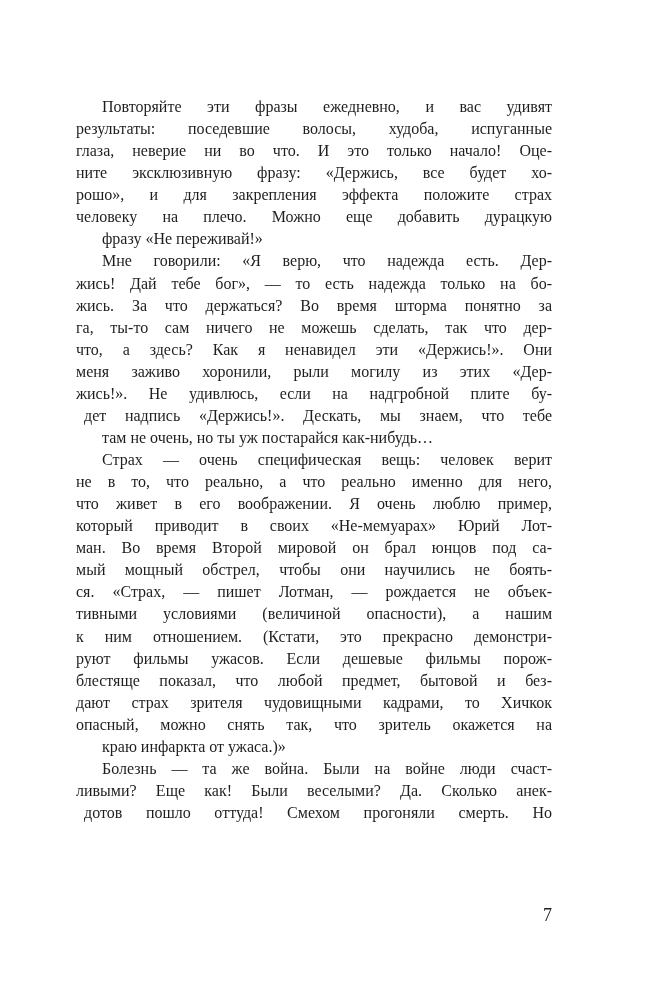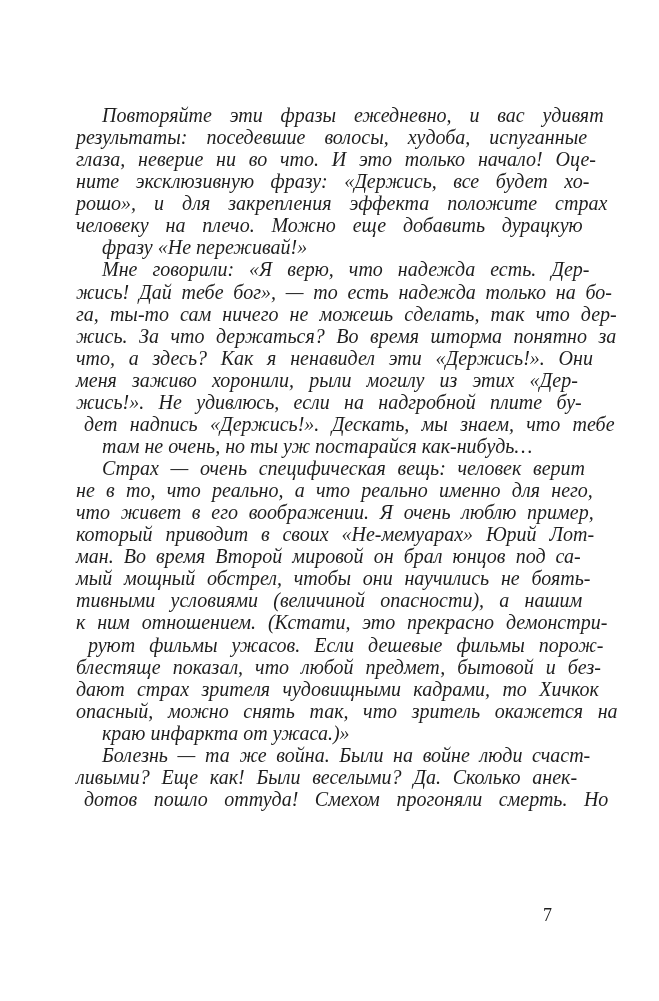--- a/index.html
+++ b/index.html
@@ -6,25 +6,24 @@
     body {
       width: 659px; height: 1001px;
       background: #ffffff;
       position: relative; overflow: hidden;
       font-family: "Liberation Serif", "DejaVu Serif", serif;
       color: #1e1e1e;
     }
     .page-text {
       position: absolute;
       left: 76px;
-      top: 104px;
+      top: 96px;
       width: 476px;
-      font-size: 20px;
+      font-size: 16px;
       line-height: 22.06px;
-      font-style: italic;
     }
     .para {
       margin: 0;
       text-indent: 26px;
       text-align: justify;
       text-align-last: justify;
     }
     .para .line {
       display: block;
       text-align: justify;
@@ -52,38 +51,39 @@
     <span class="line" style="display: block; text-indent: 0px; margin-left: 0px; word-spacing: 14px;">результаты: поседевшие волосы, худоба, испуганные</span>
     <span class="line" style="display: block; text-indent: 0px; margin-left: 0px; word-spacing: 7.77778px;">глаза, неверие ни во что. И это только начало! Оце-</span>
     <span class="line" style="display: block; text-indent: 0px; margin-left: 0px; word-spacing: 11.5px;">ните эксклюзивную фразу: «Держись, все будет хо-</span>
     <span class="line" style="display: block; text-indent: 0px; margin-left: 0px; word-spacing: 13px;">рошо», и для закрепления эффекта положите страх</span>
     <span class="line" style="display: block; text-indent: 0px; margin-left: 0px; word-spacing: 11.8333px;">человеку на плечо. Можно еще добавить дурацкую</span>
     <span class="line last">фразу «Не переживай!»</span>
   </div>
   <div class="para">
     <span class="line first" style="display: block; text-indent: 0px; margin-left: 26px; word-spacing: 10px;">Мне говорили: «Я верю, что надежда есть. Дер-</span>
     <span class="line" style="display: block; text-indent: 0px; margin-left: 0px; word-spacing: 4.8px;">жись! Дай тебе бог», — то есть надежда только на бо-</span>
+    <span class="line" style="display: block; text-indent: 0px; margin-left: 0px; word-spacing: 6.5px;">жись. За что держаться? Во время шторма понятно за</span>
     <span class="line" style="display: block; text-indent: 0px; margin-left: 0px; word-spacing: 6.11111px;">га, ты-то сам ничего не можешь сделать, так что дер-</span>
-    <span class="line" style="display: block; text-indent: 0px; margin-left: 0px; word-spacing: 6.5px;">жись. За что держаться? Во время шторма понятно за</span>
     <span class="line" style="display: block; text-indent: 0px; margin-left: 0px; word-spacing: 8.75px;">что, а здесь? Как я ненавидел эти «Держись!». Они</span>
     <span class="line" style="display: block; text-indent: 0px; margin-left: 0px; word-spacing: 10.1429px;">меня заживо хоронили, рыли могилу из этих «Дер-</span>
     <span class="line" style="display: block; text-indent: 0px; margin-left: 0px; word-spacing: 9.28571px;">жись!». Не удивлюсь, если на надгробной плите бу-</span>
     <span class="line" style="display: block; text-indent: 0px; margin-left: 8px; word-spacing: 7.28571px;">дет надпись «Держись!». Дескать, мы знаем, что тебе</span>
     <span class="line last">там не очень, но ты уж постарайся как-нибудь…</span>
   </div>
   <div class="para">
     <span class="line first" style="display: block; text-indent: 0px; margin-left: 26px; word-spacing: 6.66667px;">Страх — очень специфическая вещь: человек верит</span>
     <span class="line" style="display: block; text-indent: 0px; margin-left: 0px; word-spacing: 6.3px;">не в то, что реально, а что реально именно для него,</span>
     <span class="line" style="display: block; text-indent: 0px; margin-left: 0px; word-spacing: 5.75px;">что живет в его воображении. Я очень люблю пример,</span>
     <span class="line" style="display: block; text-indent: 0px; margin-left: 0px; word-spacing: 7.83333px;">который приводит в своих «Не-мемуарах» Юрий Лот-</span>
     <span class="line" style="display: block; text-indent: 0px; margin-left: 0px; word-spacing: 5.11111px;">ман. Во время Второй мировой он брал юнцов под са-</span>
     <span class="line" style="display: block; text-indent: 0px; margin-left: 0px; word-spacing: 6.71429px;">мый мощный обстрел, чтобы они научились не боять-</span>
+    <span class="line" style="display: block; text-indent: 0px; margin-left: 0px; word-spacing: 6.625px;">ся. «Страх, — пишет Лотман, — рождается не объек-</span>
     <span class="line" style="display: block; text-indent: 0px; margin-left: 0px; word-spacing: 10.2px;">тивными условиями (величиной опасности), а нашим</span>
     <span class="line" style="display: block; text-indent: 0px; margin-left: 0px; word-spacing: 6.83333px;">к ним отношением. (Кстати, это прекрасно демонстри-</span>
-    <span class="line" style="display: block; text-indent: 0px; margin-left: 12px; word-spacing: 9px;">руют фильмы ужасов. Если дешевые фильмы порож-</span>
+    <span class="line" style="display: block; text-indent: 0px; margin-left: 0px; word-spacing: 9px;">руют фильмы ужасов. Если дешевые фильмы порож-</span>
     <span class="line" style="display: block; text-indent: 0px; margin-left: 0px; word-spacing: 7px;">блестяще показал, что любой предмет, бытовой и без-</span>
     <span class="line" style="display: block; text-indent: 0px; margin-left: 0px; word-spacing: 7.33333px;">дают страх зрителя чудовищными кадрами, то Хичкок</span>
     <span class="line" style="display: block; text-indent: 0px; margin-left: 0px; word-spacing: 9.57143px;">опасный, можно снять так, что зритель окажется на</span>
     <span class="line last">краю инфаркта от ужаса.)»</span>
   </div>
   <div class="para">
     <span class="line first" style="display: block; text-indent: 0px; margin-left: 26px; word-spacing: 4.66667px;">Болезнь — та же война. Были на войне люди счаст-</span>
     <span class="line" style="display: block; text-indent: 0px; margin-left: 0px; word-spacing: 6.71429px;">ливыми? Еще как! Были веселыми? Да. Сколько анек-</span>
     <span class="line" style="display: block; text-indent: 0px; margin-left: 8px; word-spacing: 11.5px;">дотов пошло оттуда! Смехом прогоняли смерть. Но</span>
   </div>

